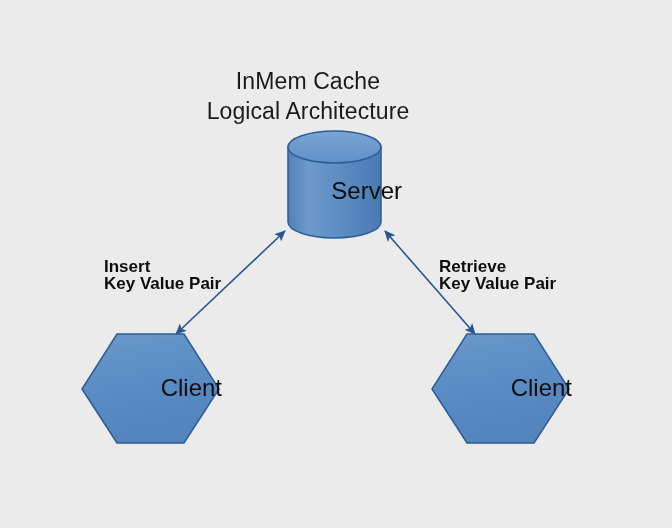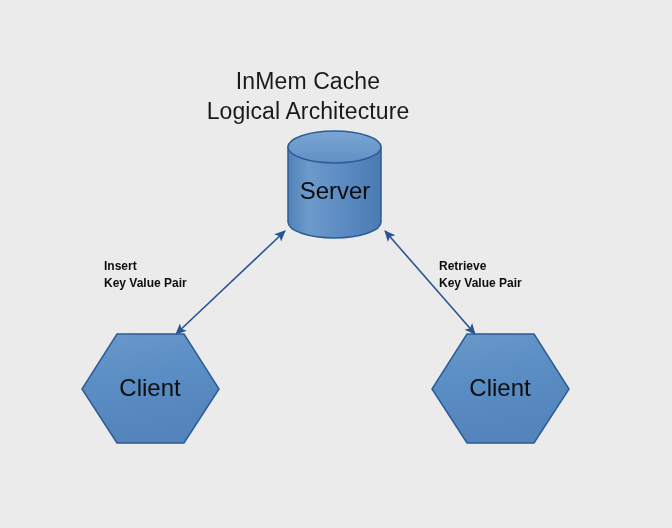--- a/index.html
+++ b/index.html
@@ -32,21 +32,21 @@
     width: 616px;
     text-align: center;
     color: #1a1a1a;
     font-size: 23px;
     line-height: 30px;
     letter-spacing: 0.1px;
   }
   .title-line { display: block; }
   .node-label {
     position: absolute;
-    text-align: center;
+    text-align: right;
     color: #0d0d0d;
     font-size: 24px;
     line-height: 26px;
     white-space: nowrap;
   }
   #server-label {
     left: 268px;
     top: 178px;
     width: 134px;
   }
@@ -56,21 +56,21 @@
     width: 144px;
   }
   #client-right-label {
     left: 428px;
     top: 375px;
     width: 144px;
   }
   .edge-label {
     position: absolute;
     color: #0d0d0d;
-    font-size: 12px;
+    font-size: 17px;
     font-weight: bold;
     line-height: 17px;
     white-space: nowrap;
   }
   #edge-label-insert {
     left: 104px;
     top: 258px;
     text-align: left;
   }
   #edge-label-retrieve {

